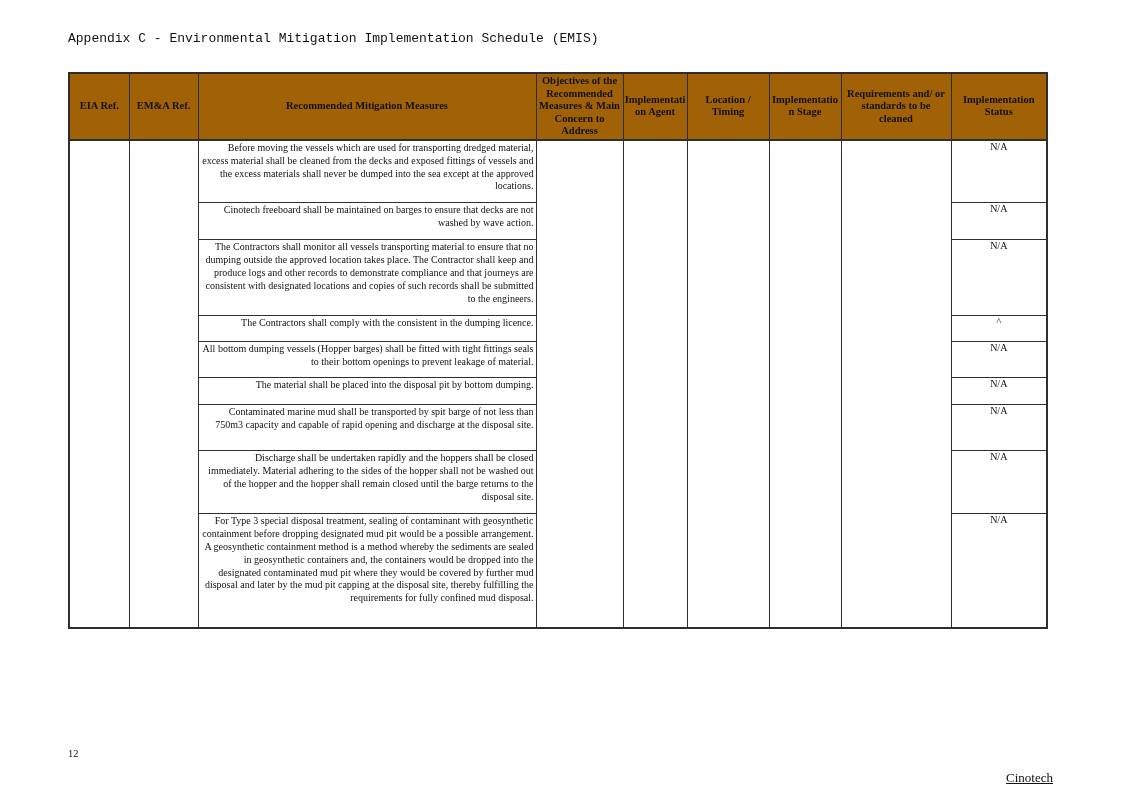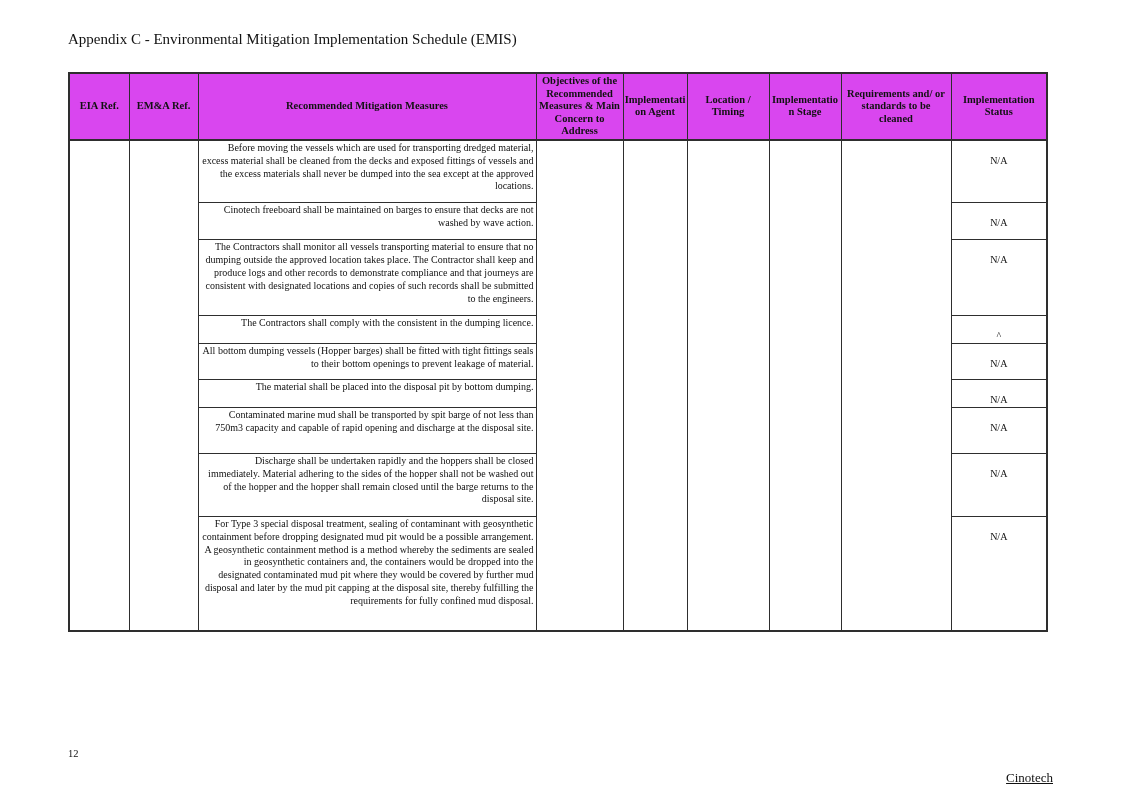--- a/index.html
+++ b/index.html
@@ -6,52 +6,52 @@
   html, body { background: #ffffff; }
   body {
     width: 1122px; height: 793px;
     position: relative;
     font-family: "Liberation Serif", "DejaVu Serif", serif;
     color: #111111;
     overflow: hidden;
   }
   .doc-title {
     position: absolute; left: 68px; top: 31px;
-    font-size: 15px; color: #111111;
+    font-size: 13px; color: #111111; font-family: Liberation Mono, monospace;
   }
   .emis-table {
     position: absolute; left: 68px; top: 72px;
     width: 978px;
     border-collapse: collapse; table-layout: fixed;
     border: 2px solid #2e2e2e;
   }
   .emis-table th, .emis-table td {
     border: 1px solid #2e2e2e;
   }
   .emis-table thead th {
-    background: #d946ef;
+    background: #a16207;
     font-weight: bold;
     font-size: 10.5px;
     line-height: 12.6px;
     text-align: center;
     vertical-align: middle;
     white-space: pre-line;
     border-bottom: 2px solid #2e2e2e;
     padding: 1px 1px;
   }
   .emis-table thead tr { height: 64px; }
   td.c-measure {
     text-align: right; vertical-align: top;
     font-size: 10px; line-height: 12.8px;
     padding: 1px 2px 0 3px;
   }
   td.c-status {
     text-align: center; vertical-align: top;
     font-size: 10px; line-height: 12.8px;
-    padding-top: 14px;
+    padding-top: 0;
   }
   td.c-merged { vertical-align: top; }
   tr.h63  { height: 63px; }
   tr.h37  { height: 37px; }
   tr.h76  { height: 76px; }
   tr.h26  { height: 26px; }
   tr.h36  { height: 36px; }
   tr.h27  { height: 27px; }
   tr.h46  { height: 46px; }
   tr.h114 { height: 114px; }

